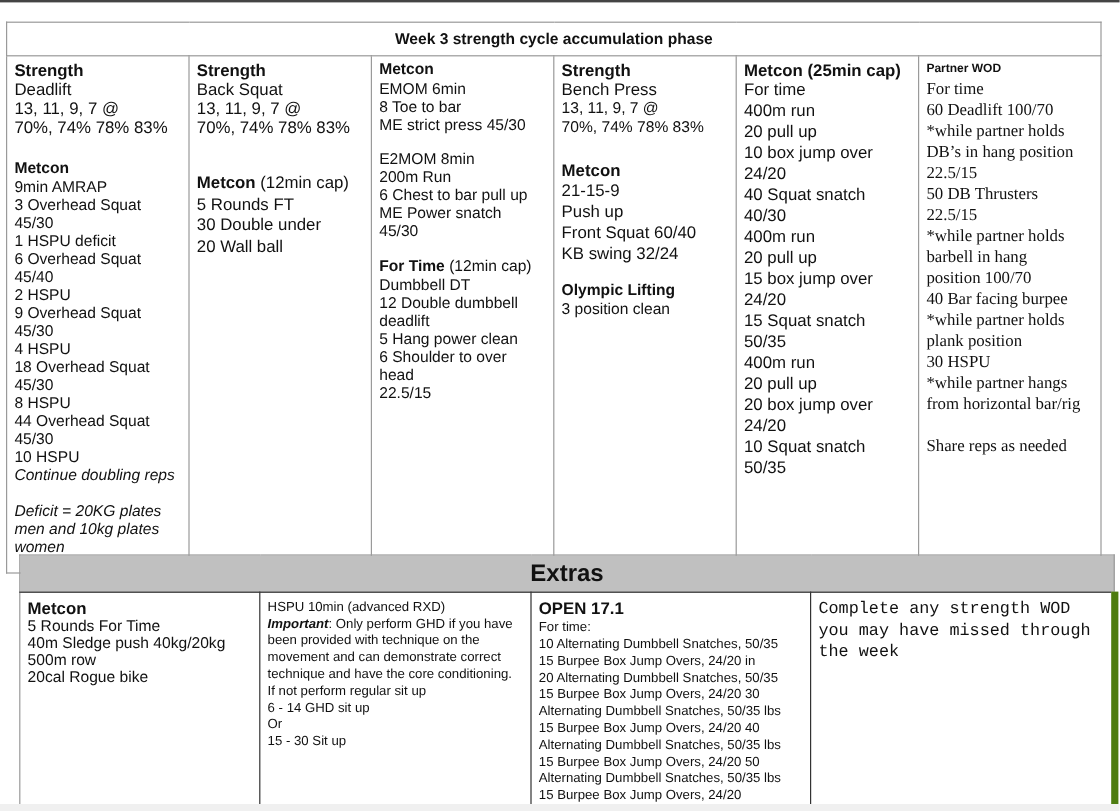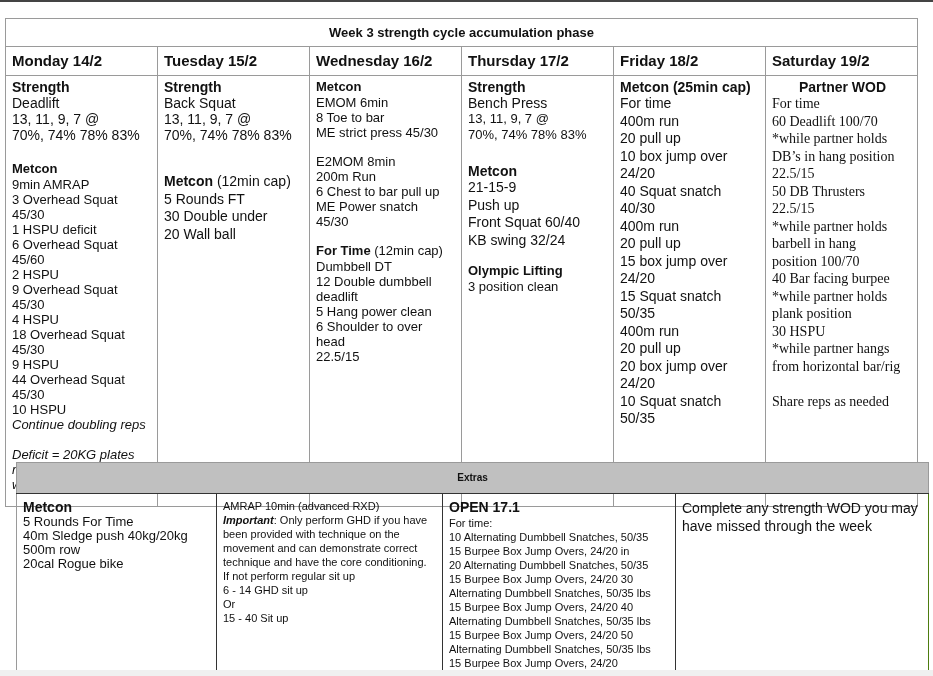--- a/index.html
+++ b/index.html
@@ -10,31 +10,31 @@
   table.week td, table.week th { border: 1px solid #9a9a9a; vertical-align: top; padding: 0; }
   .wtitle { height: 27px; text-align: center; font-weight: bold; font-size: 13px; line-height: 27px; }
   .dayh { height: 28px; font-weight: bold; font-size: 15px; line-height: 28px; padding-left: 6px !important; text-align: left; }
   .cell { height: 374px; padding: 3px 4px 0 6px !important; font-size: 13px; line-height: 15px; }
   .cell .blk { margin: 0 0 14px 0; }
   .sec-b { font-weight: bold; font-size: 14px; line-height: 16px; }
   .sec-n { font-weight: normal; }
   .lg { font-size: 14px; line-height: 16px; }
   .fri { font-size: 14px; line-height: 17.5px; }
   .sat { font-family: "Liberation Serif", serif; font-size: 14px; line-height: 17.5px; }
-  .sat .sec-b { font-family: "Liberation Sans", sans-serif; font-size: 14px; text-align: center; }
+  .sat .sec-b { font-family: "Liberation Sans", sans-serif; font-size: 10px; }
   .ital { font-style: italic; }
   .gap { height: 15px; }
 
   table.extras { position: absolute; left: 16px; top: 462px; width: 912px; border-collapse: collapse; table-layout: fixed; }
   table.extras td { vertical-align: top; }
-  .exh { background: #c0c0c0; height: 28px; text-align: center; font-weight: bold; font-size: 10px; line-height: 28px;
+  .exh { background: #c0c0c0; height: 28px; text-align: center; font-weight: bold; font-size: 20px; line-height: 28px;
          border: 1px solid #9a9a9a; border-bottom: 1px solid #333; }
   .exc { border: 1px solid #333; border-top: none; padding: 5px 5px 0 6px; height: 172px; }
   .exc.first { border-left: 1px solid #9a9a9a; }
-  .exc.last { border-right: 1px solid #4d7c0f; }
+  .exc.last { border-right: 6px solid #4d7c0f; font-family: Liberation Mono, monospace; }
   .exc.c1 { font-size: 13px; line-height: 14px; }
   .exc.c2 { font-size: 11px; line-height: 14px; }
   .exc.c3 { font-size: 11px; line-height: 14px; }
   .exc.c4 { font-size: 14px; line-height: 18px; }
   .bottomshade { position: absolute; left: 0; top: 670px; width: 933px; height: 6px; background: #f0f0f0; }
 </style>
 </head>
 <body>
 
 <div class="topline"></div>
@@ -46,48 +46,40 @@
       <col style="width:152px">
     <col style="width:152px">
       <col style="width:152px">
       <col style="width:152px">
   </colgroup>
   <tbody>
       <tr>
     <th colspan="6" class="wtitle">Week 3 strength cycle accumulation phase</th>
   </tr>
   <tr>
-    <th class="dayh">Monday 14/2</th>
-    <th class="dayh">Tuesday 15/2</th>
-    <th class="dayh">Wednesday 16/2</th>
-    <th class="dayh">Thursday 17/2</th>
-    <th class="dayh">Friday 18/2</th>
-    <th class="dayh">Saturday 19/2</th>
-  </tr>
-  <tr>
 
     <td class="cell">
       <div class="blk lg">
         <div class="sec-b">Strength</div>
         <div>Deadlift</div>
         <div>13, 11, 9, 7 @</div>
         <div>70%, 74% 78% 83%</div>
       </div>
       <div class="blk" style="margin-top:18px">
         <div class="sec-b" style="font-size:13px">Metcon</div>
         <div>9min AMRAP</div>
         <div>3 Overhead Squat 45/30</div>
         <div>1 HSPU deficit</div>
-        <div>6 Overhead Squat 45/60</div>
+        <div>6 Overhead Squat 45/40</div>
         <div>2 HSPU</div>
         <div>9 Overhead Squat 45/30</div>
         <div>4 HSPU</div>
         <div>18 Overhead Squat</div>
         <div>45/30</div>
-        <div>9 HSPU</div>
+        <div>8 HSPU</div>
         <div>44 Overhead Squat</div>
         <div>45/30</div>
         <div>10 HSPU</div>
         <div class="ital">Continue doubling reps</div>
         <div class="gap"></div>
         <div class="ital">Deficit = 20KG plates</div>
         <div class="ital">men and 10kg plates</div>
         <div class="ital">women</div>
       </div>
     </td>
@@ -222,26 +214,26 @@
   </tr>
   <tr>
     <td class="exc c1 first">
       <div class="sec-b" style="font-size:14px; line-height:16px">Metcon</div>
       <div>5 Rounds For Time</div>
       <div>40m Sledge push 40kg/20kg</div>
       <div>500m row</div>
       <div>20cal Rogue bike</div>
     </td>
     <td class="exc c2">
-      <div>AMRAP 10min (advanced RXD)</div>
+      <div>HSPU 10min (advanced RXD)</div>
       <div><b><i>Important</i></b><span>: Only perform GHD if you have been provided with technique on the movement and can demonstrate correct technique and have the core conditioning.</span></div>
       <div>If not perform regular sit up</div>
       <div>6 - 14 GHD sit up</div>
       <div>Or</div>
-      <div>15 - 40 Sit up</div>
+      <div>15 - 30 Sit up</div>
     </td>
     <td class="exc c3">
       <div class="sec-b" style="font-size:14px; line-height:16px; margin-bottom:1px">OPEN 17.1</div>
       <div>For time:</div>
       <div>10 Alternating Dumbbell Snatches, 50/35</div>
       <div>15 Burpee Box Jump Overs, 24/20 in</div>
       <div>20 Alternating Dumbbell Snatches, 50/35</div>
       <div>15 Burpee Box Jump Overs, 24/20  30</div>
       <div>Alternating Dumbbell Snatches, 50/35 lbs</div>
       <div>15 Burpee Box Jump Overs, 24/20 40</div>

